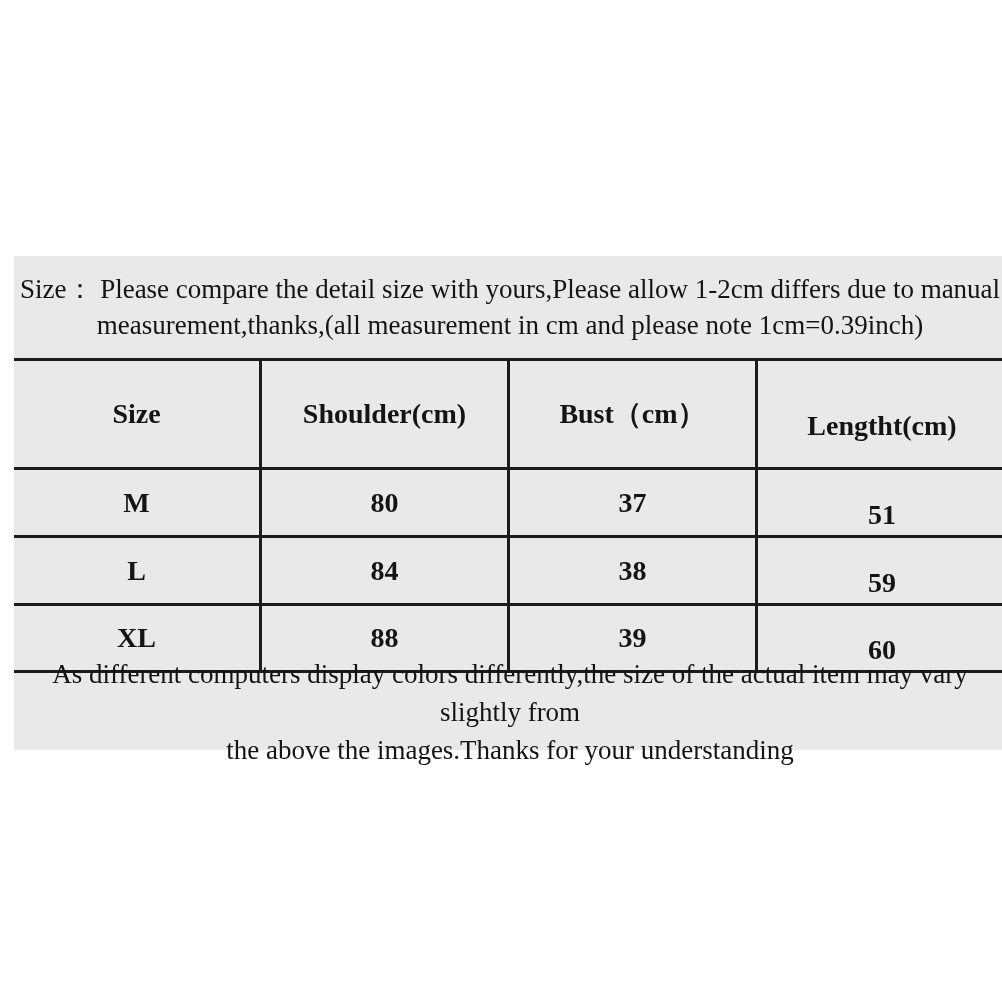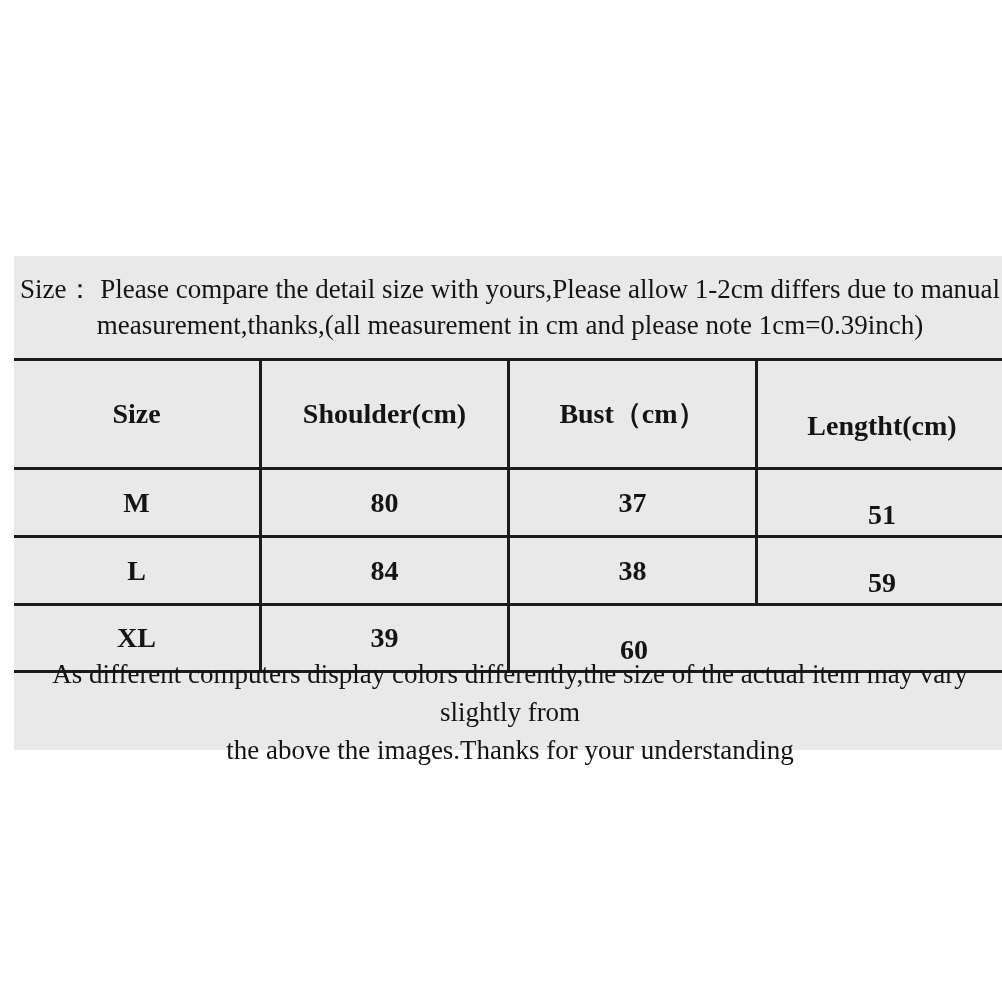--- a/index.html
+++ b/index.html
@@ -75,20 +75,21 @@
 
   <div class="trow tdata">
     <div class="cell">L</div>
     <div class="cell">84</div>
     <div class="cell">38</div>
     <div class="cell">59</div>
   </div>
 
   <div class="trow tdata-last tdata">
     <div class="cell">XL</div>
+    <div class="cell">88</div>
     <div class="cell">39</div>
     <div class="cell">60</div>
   </div>
 
   <div class="note note-bottom">
     <div>As different computers display colors differently,the size of the actual item may vary slightly from</div>
     <div>the above the images.Thanks for your understanding</div>
   </div>
 
 </div>

